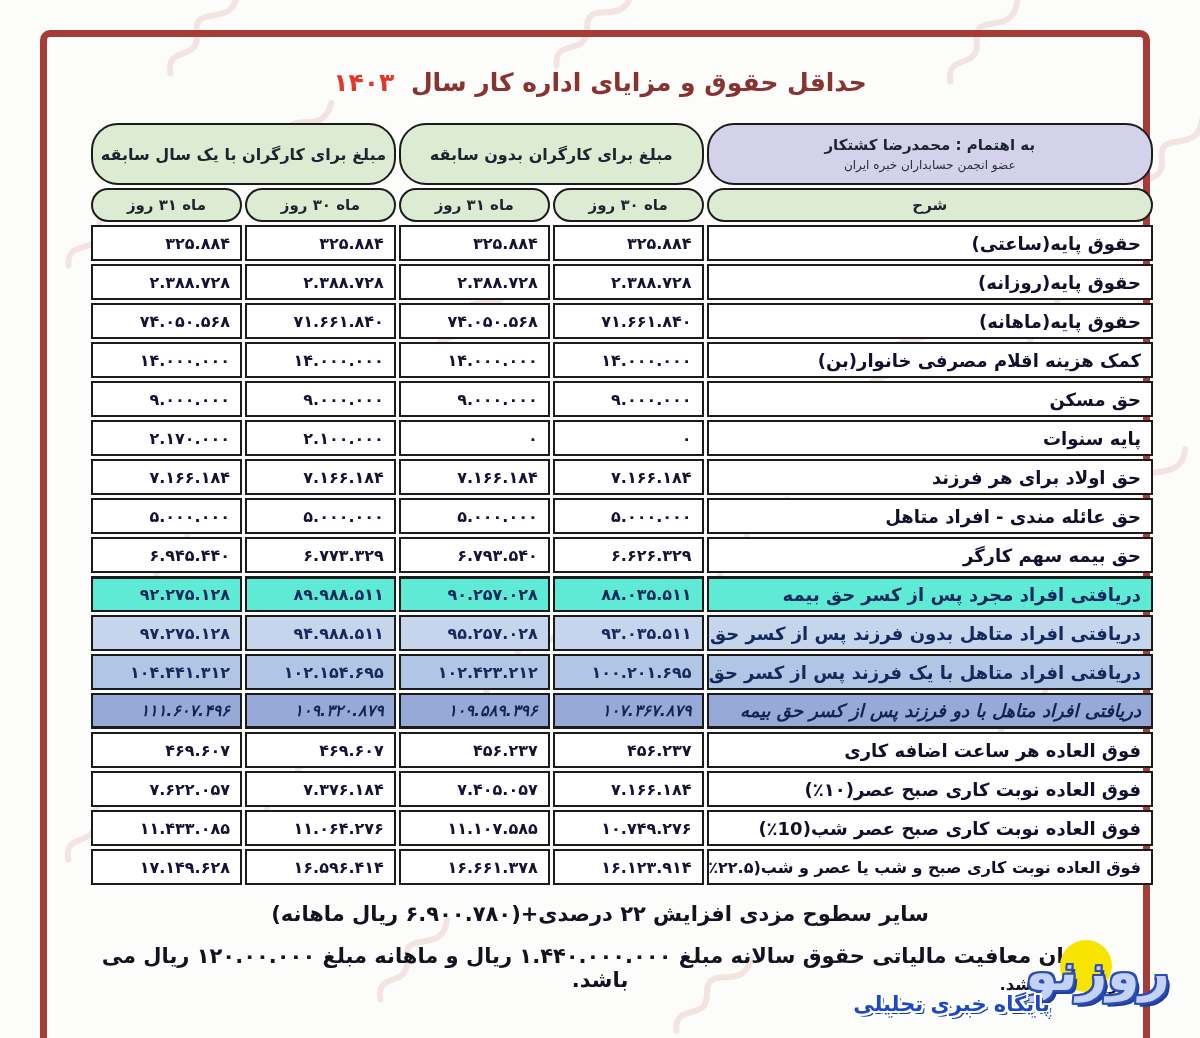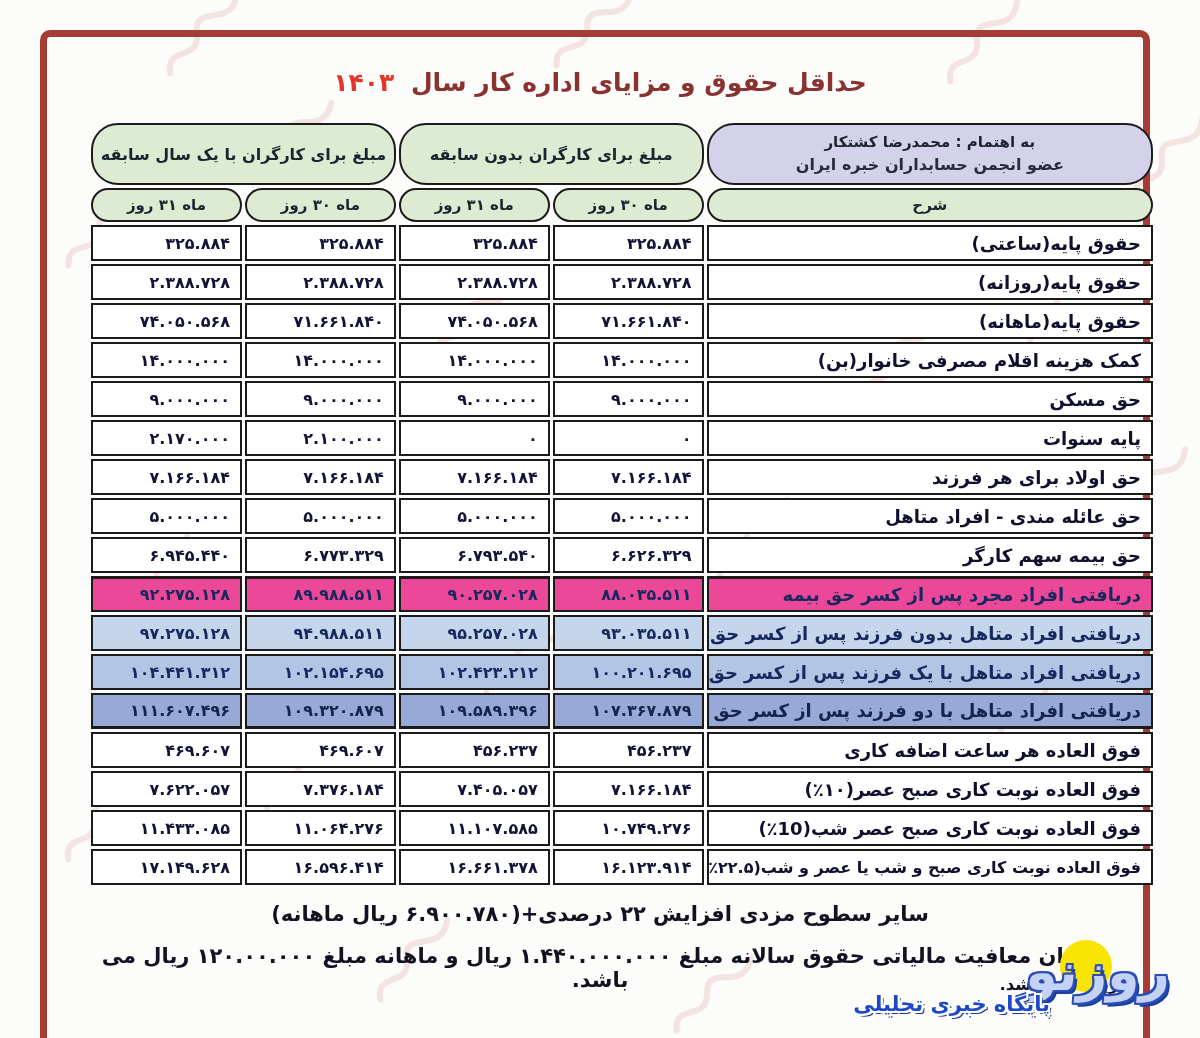--- a/index.html
+++ b/index.html
@@ -34,33 +34,33 @@
   }
   col.c-desc{width:432px;}
   col.c-num{width:146px;}
   th,td{
     border:2px solid #1b1b1b;box-sizing:border-box;
     font-weight:bold;vertical-align:middle;
     overflow:hidden;white-space:nowrap;
   }
   th{background:#dcebd1;color:#1c2430;border-radius:27px;}
   th.author{background:#d4d2ea;height:62px;font-size:15px;line-height:1.5;}
-  th.author .sub{font-size:16px;font-weight:bold;color:#2a2a3c;}
+  th.author .sub{font-size:12px;font-weight:normal;color:#2a2a3c;}
   th.group{height:62px;font-size:16px;}
   th.subhead{height:34px;font-size:15px;}
   td{height:36px;background:#ffffff;font-size:16px;color:#131335;
      text-align:right;padding:0 10px;}
   td.desc{font-size:18px;color:#10102c;}
   tr.small-label td.desc{font-size:16px;}
-  tr.blue1 td{background:#ec4899;color:#16295c;}
+  tr.blue1 td{background:#5eead4;color:#16295c;}
   tr.blue2 td{background:#c4d5ec;color:#16295c;}
   tr.blue3 td{background:#b1c6e5;color:#16295c;}
   tr.blue4 td{background:#97aad7;color:#14244f;}
   tr.blue1 td{border-top-width:3px;}
-  tr.blue4 td{border-bottom-width:3px;}
+  tr.blue4 td{border-bottom-width:3px;font-style:italic;}
 
   
   .note{
     position:absolute;width:1060px;left:70px;text-align:center;direction:rtl;
     font-size:21px;font-weight:bold;color:#121220;
   }
   .note1{top:902px;}
   .note2{top:944px;}
   .note3{
     position:absolute;top:975px;right:66px;direction:rtl;

